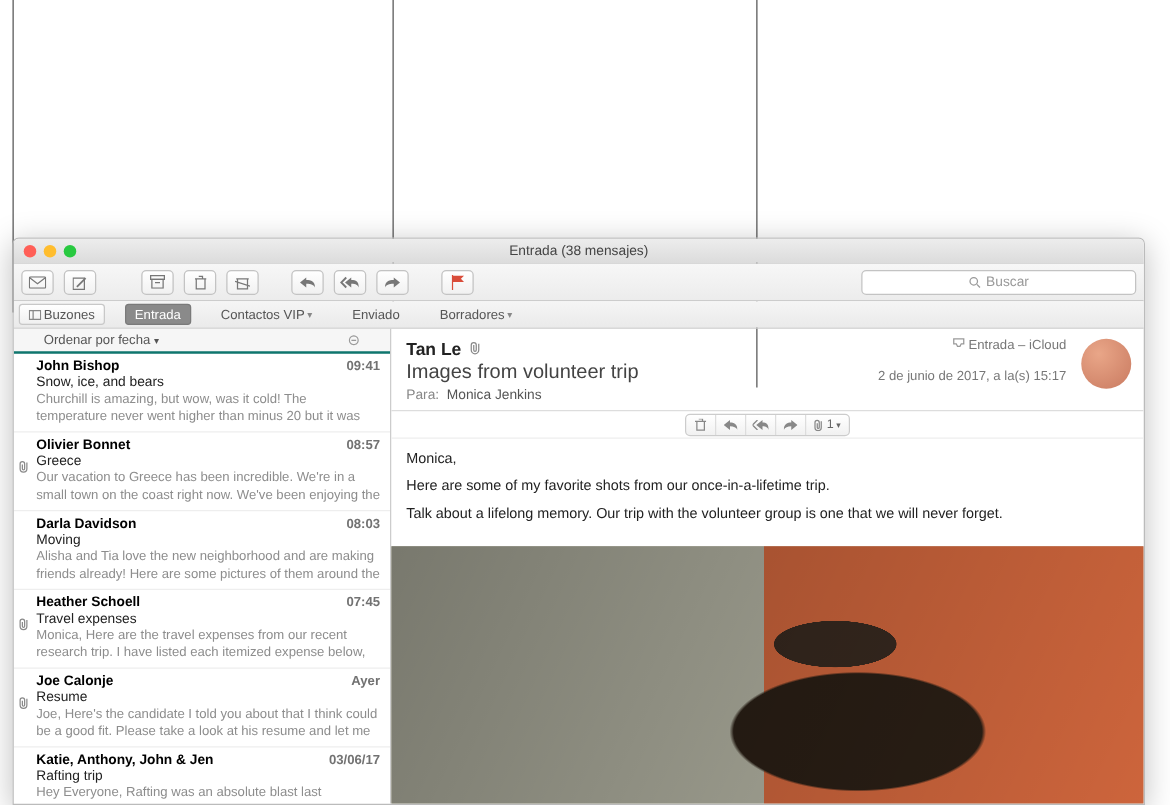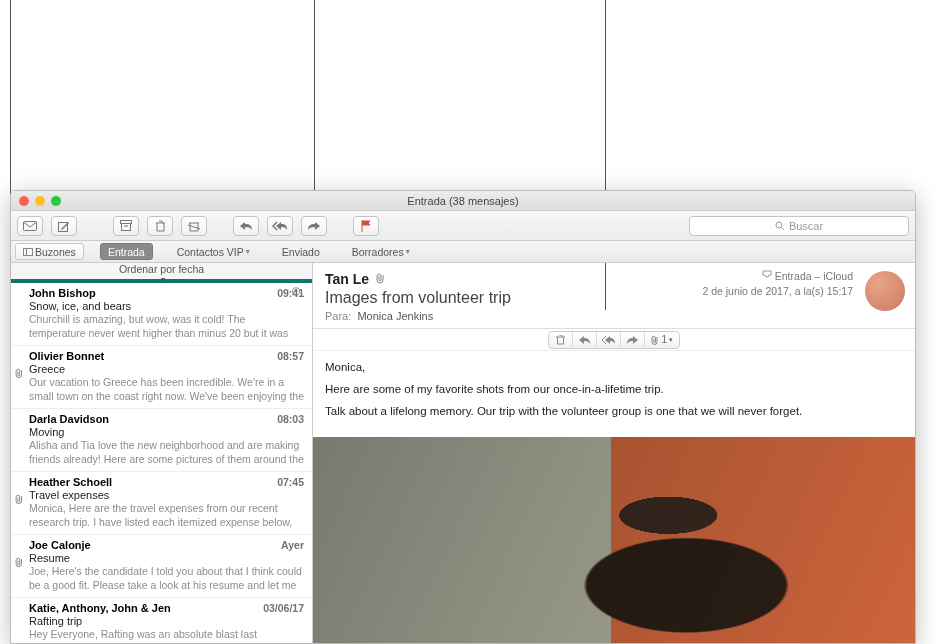--- a/index.html
+++ b/index.html
@@ -19,35 +19,35 @@
   .tbtn { height:20px; min-width:26px; padding:0 4px; background:linear-gradient(#fff,#f1f1f1); border:1px solid #c3c3c3; border-radius:4px; display:flex; align-items:center; justify-content:center; color:#555; font-size:11px; cursor:pointer; }
   .tbtn.red { color:#d33; }
   .spacer { flex:1; }
   .search-box { width:220px; height:20px; background:#fff; border:1px solid #c3c3c3; border-radius:4px; display:flex; align-items:center; justify-content:center; color:#999; font-size:11px; gap:4px; }
   .favbar { height:22px; background:linear-gradient(#f5f5f5,#eaeaea); border-bottom:1px solid #ccc; display:flex; align-items:center; padding:0 4px; gap:16px; }
   .fav { height:17px; padding:0 7px; display:flex; align-items:center; font-size:10.5px; color:#555; border:1px solid transparent; border-radius:3px; cursor:pointer; gap:2px; }
   .fav.btn { background:linear-gradient(#fff,#f0f0f0); border-color:#c8c8c8; }
   .fav.sel { background:#8a8a8a; color:#fff; border-color:#7a7a7a; }
   .content { display:flex; height: calc(100% - 72px); }
   .msglist { width:302px; border-right:1px solid #ccc; overflow:hidden; display:flex; flex-direction:column; }
-  .sortbar { height:20px; border-bottom:4px solid #0f766e; background:#f6f6f6; display:flex; align-items:center; padding:0 11px; font-size:10.5px; color:#555;flex-direction:column;}
+  .sortbar { height:20px; border-bottom:2px solid #0f766e; background:#f6f6f6; display:flex; align-items:center; padding:0 24px; font-size:10.5px; color:#555;}
   .sortbar .right { margin-left:auto; color:#999; font-size:12px; }
   .rows { flex:1; overflow:hidden; }
   .msg { padding:4px 8px 6px 18px; border-bottom:1px solid #eee; position:relative; cursor:pointer; }
   .msg .row1 { display:flex; justify-content:space-between; font-weight:600; font-size:11px; }
   .msg .time { font-weight:700; color:#727272; font-size:10.5px; }
   .msg .subj { font-size:11px; color:#222; margin-top:1px; }
   .msg .prev { font-size:10.5px; color:#8d8d8d; line-height:1.3; max-height:26px; overflow:hidden; margin-top:1px; }
   .clip { position:absolute; left:4px; top:7px; color:#8a8a8a; font-size:11px; }
   .preview { flex:1; display:flex; flex-direction:column; overflow:hidden; }
   .hdr { padding:8px 12px 6px; border-bottom:1px solid #ddd; position:relative; }
   .hdr .from { font-size:14px; font-weight:600; color:#222;margin-top:19px; }
   .hdr .att { color:#777; font-size:12px; margin-left:4px; }
   .hdr .mbox { position:absolute; right:62px; top:7px; font-size:10.5px; color:#777; display:flex; align-items:flex-start; gap:3px;}
-  .hdr .date { position:absolute; right:62px; top:22px; font-size:10.5px; color:#777; }
+  .hdr .date { position:absolute; right:62px; top:32px; font-size:10.5px; color:#777; }
   .hdr .avatar { position:absolute; right:10px; top:8px; width:40px; height:40px; border-radius:50%; background: radial-gradient(circle at 35% 30%, #e9a688, #c97a60); }
   .hdr .subject { font-size:16px; color:#444; margin-top:2px; }
   .hdr .to { font-size:11px; color:#888; margin-top:3px; }
   .hdr .to .name { color:#555; }
   .minitb { height:22px; border-bottom:1px solid #eee; display:flex; justify-content:center; align-items:center; gap:0; }
   .minitb .grp { display:flex; background:linear-gradient(#fff,#f1f1f1); border:1px solid #ccc; border-radius:4px; overflow:hidden; }
   .minitb .b { width:24px; height:16px; display:flex; align-items:center; justify-content:center; border-right:1px solid #ddd; color:#666; font-size:10px; cursor:pointer; }
   .minitb .b:last-child { border-right:none; width:34px; gap:2px; }
   .body { padding:10px 12px; font-size:11.5px; color:#222; }
   .body p { margin-bottom:10px; }

